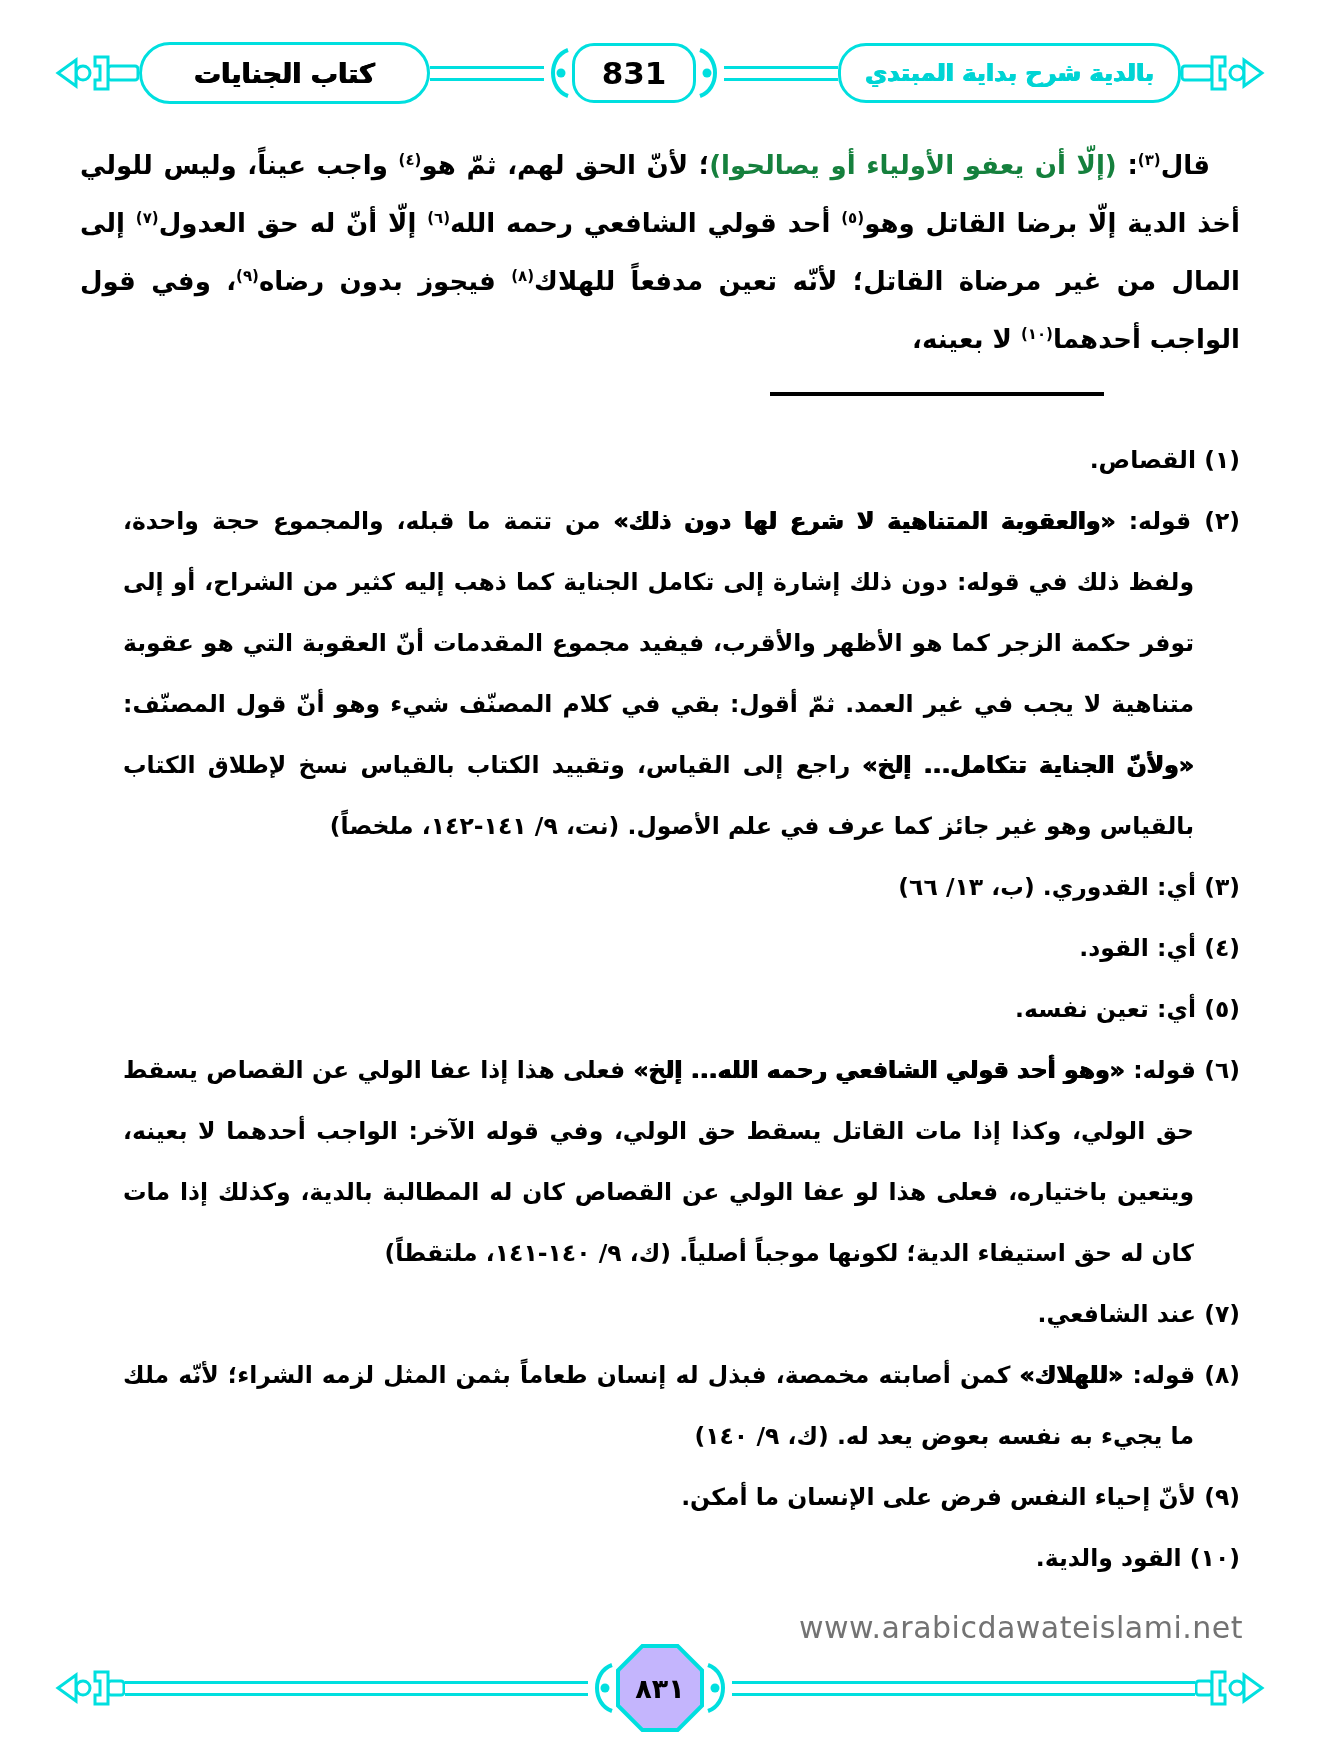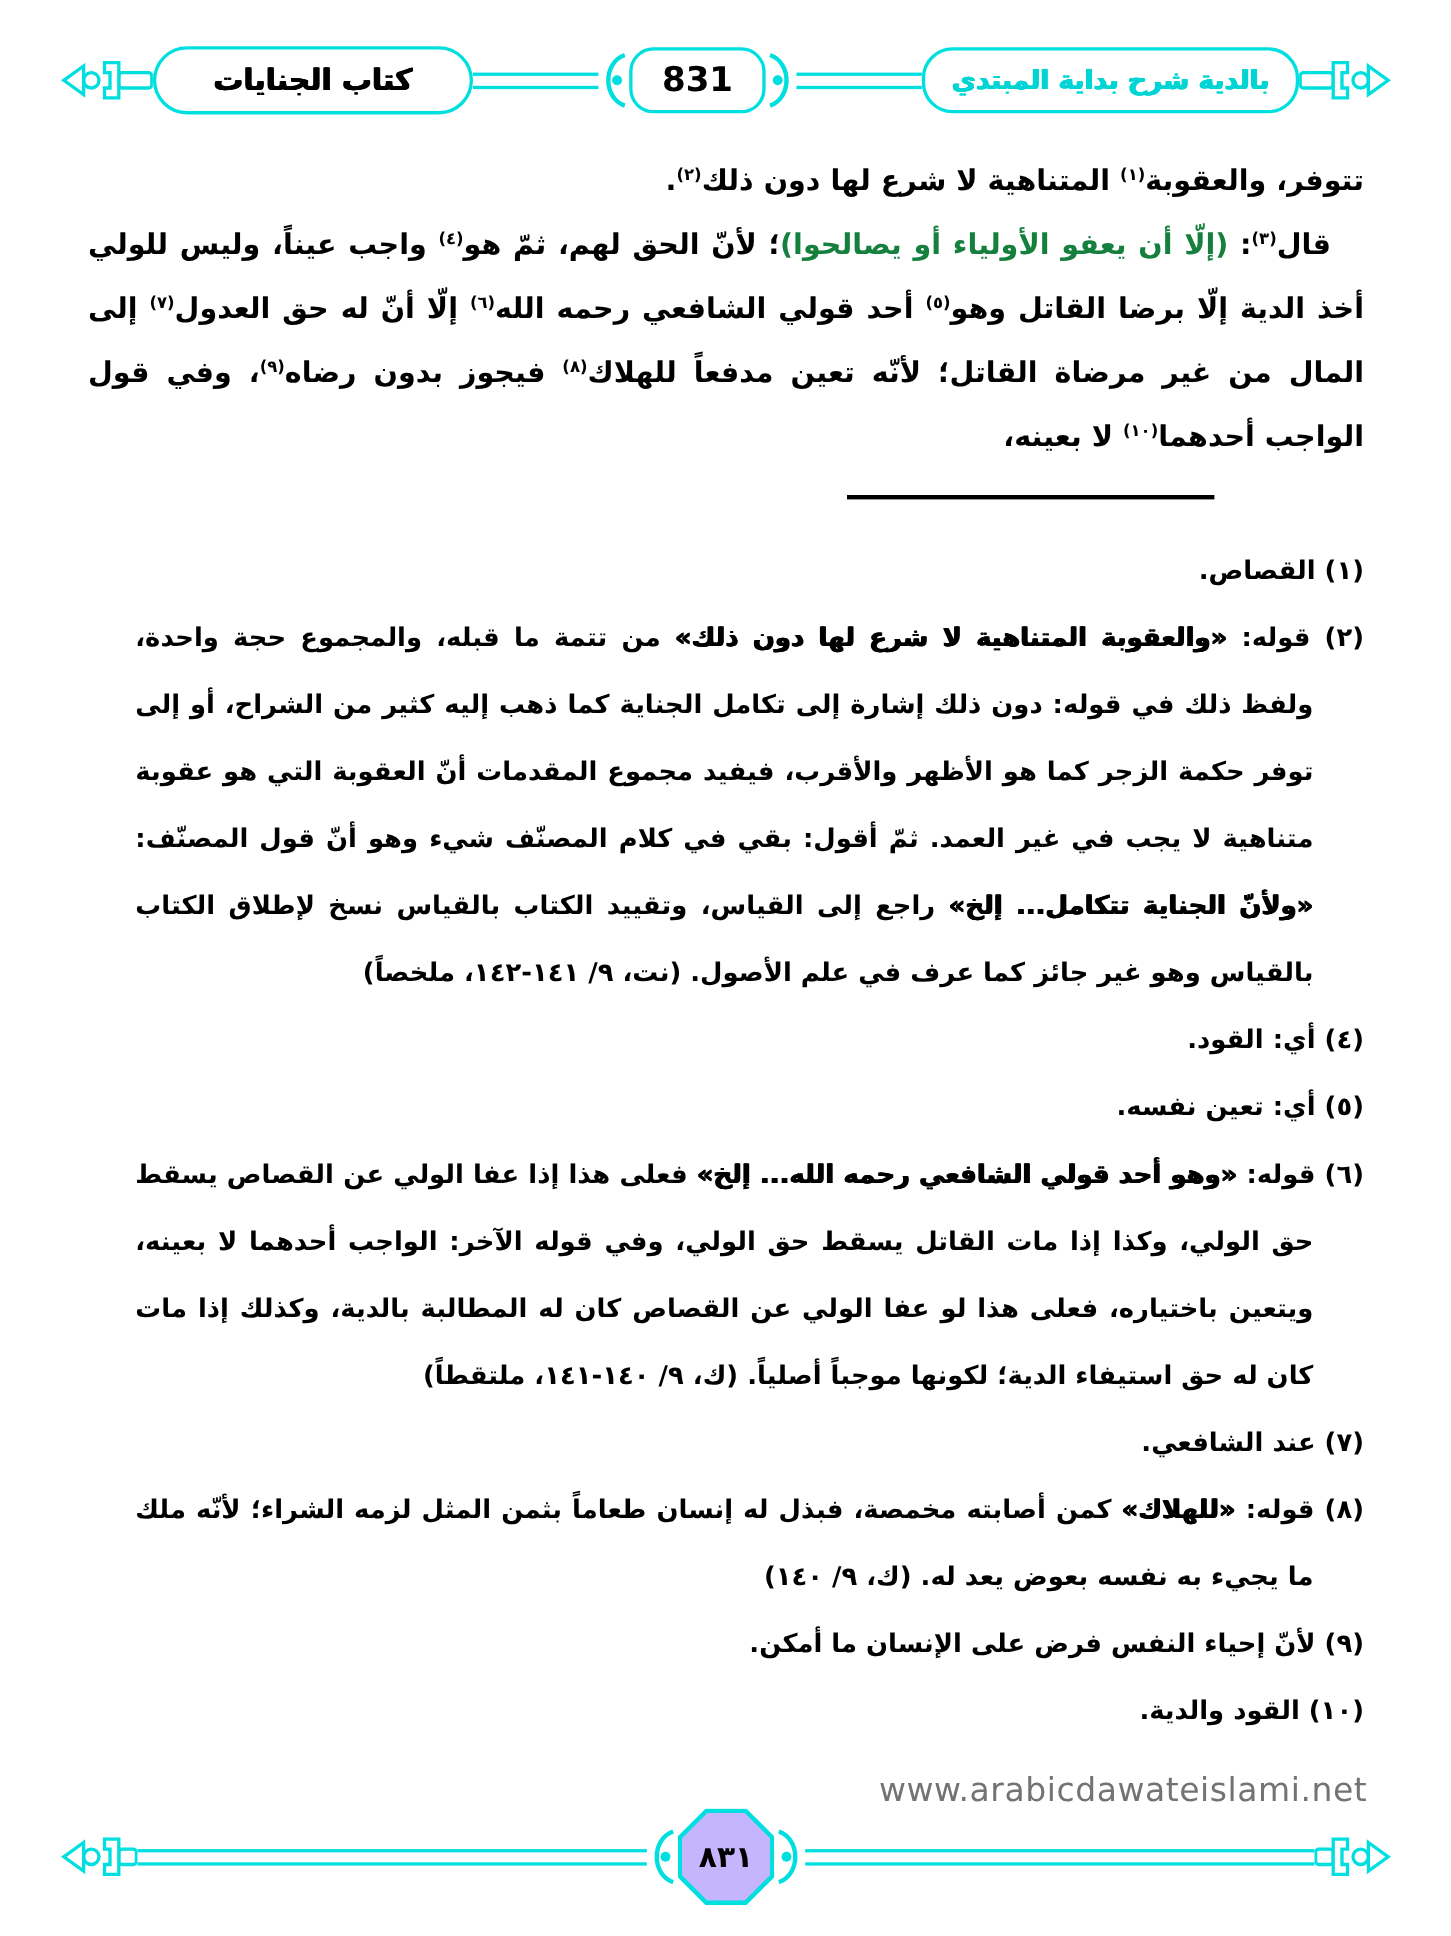--- a/index.html
+++ b/index.html
@@ -103,27 +103,27 @@
       <rect x="1" y="15" width="30" height="14" rx="3"></rect>
       <path d="M31,6 h13 v9 h-5 v14 h5 v9 h-13 z"></path>
       <circle cx="56" cy="22" r="7"></circle>
       <polygon points="63,9 81,22 63,35"></polygon>
     </g>
   </svg>
 </header>
 
 <main class="content">
   <div id="main-paragraphs">
-      <p class="para"><span class="seg-text">تتوفر، والعقوبة</span><sup class="seg-sup">(١)</sup><span class="seg-text"> المتناهية لا شرع لها دون ذلك</span><sup class="seg-sup">(٢)</sup><span class="seg-text">.</span></p>
       <p class="para indent"><span class="seg-text">قال</span><sup class="seg-sup">(٣)</sup><span class="seg-text">: </span><span class="seg-accent">(إلّا أن يعفو الأولياء أو يصالحوا)</span><span class="seg-text">؛ لأنّ الحق لهم، ثمّ هو</span><sup class="seg-sup">(٤)</sup><span class="seg-text"> واجب عيناً، وليس للولي أخذ الدية إلّا برضا القاتل وهو</span><sup class="seg-sup">(٥)</sup><span class="seg-text"> أحد قولي الشافعي رحمه الله</span><sup class="seg-sup">(٦)</sup><span class="seg-text"> إلّا أنّ له حق العدول</span><sup class="seg-sup">(٧)</sup><span class="seg-text"> إلى المال من غير مرضاة القاتل؛ لأنّه تعين مدفعاً للهلاك</span><sup class="seg-sup">(٨)</sup><span class="seg-text"> فيجوز بدون رضاه</span><sup class="seg-sup">(٩)</sup><span class="seg-text">، وفي قول الواجب أحدهما</span><sup class="seg-sup">(١٠)</sup><span class="seg-text"> لا بعينه،</span></p>
     </div>
   <div class="sep"></div>
   <div id="footnotes">
       <div class="fn"><span class="fn-num">(١) </span><span class="seg-text">القصاص.</span></div>
       <div class="fn"><span class="fn-num">(٢) </span><span class="seg-text">قوله: </span><span class="seg-bold">«والعقوبة المتناهية لا شرع لها دون ذلك»</span><span class="seg-text"> من تتمة ما قبله، والمجموع حجة واحدة، ولفظ ذلك في قوله: دون ذلك إشارة إلى تكامل الجناية كما ذهب إليه كثير من الشراح، أو إلى توفر حكمة الزجر كما هو الأظهر والأقرب، فيفيد مجموع المقدمات أنّ العقوبة التي هو عقوبة متناهية لا يجب في غير العمد. ثمّ أقول: بقي في كلام المصنّف شيء وهو أنّ قول المصنّف: </span><span class="seg-bold">«ولأنّ الجناية تتكامل... إلخ»</span><span class="seg-text"> راجع إلى القياس، وتقييد الكتاب بالقياس نسخ لإطلاق الكتاب بالقياس وهو غير جائز كما عرف في علم الأصول. (نت، ٩/ ١٤١-١٤٢، ملخصاً)</span></div>
+      <div class="fn"><span class="fn-num">(٣) </span><span class="seg-text">أي: القدوري. (ب، ١٣/ ٦٦)</span></div>
       <div class="fn"><span class="fn-num">(٤) </span><span class="seg-text">أي: القود.</span></div>
       <div class="fn"><span class="fn-num">(٥) </span><span class="seg-text">أي: تعين نفسه.</span></div>
       <div class="fn"><span class="fn-num">(٦) </span><span class="seg-text">قوله: </span><span class="seg-bold">«وهو أحد قولي الشافعي رحمه الله... إلخ»</span><span class="seg-text"> فعلى هذا إذا عفا الولي عن القصاص يسقط حق الولي، وكذا إذا مات القاتل يسقط حق الولي، وفي قوله الآخر: الواجب أحدهما لا بعينه، ويتعين باختياره، فعلى هذا لو عفا الولي عن القصاص كان له المطالبة بالدية، وكذلك إذا مات كان له حق استيفاء الدية؛ لكونها موجباً أصلياً. (ك، ٩/ ١٤٠-١٤١، ملتقطاً)</span></div>
       <div class="fn"><span class="fn-num">(٧) </span><span class="seg-text">عند الشافعي.</span></div>
       <div class="fn"><span class="fn-num">(٨) </span><span class="seg-text">قوله: </span><span class="seg-bold">«للهلاك»</span><span class="seg-text"> كمن أصابته مخمصة، فبذل له إنسان طعاماً بثمن المثل لزمه الشراء؛ لأنّه ملك ما يجيء به نفسه بعوض يعد له. (ك، ٩/ ١٤٠)</span></div>
       <div class="fn"><span class="fn-num">(٩) </span><span class="seg-text">لأنّ إحياء النفس فرض على الإنسان ما أمكن.</span></div>
       <div class="fn"><span class="fn-num">(١٠) </span><span class="seg-text">القود والدية.</span></div>
     </div>
 </main>
 

